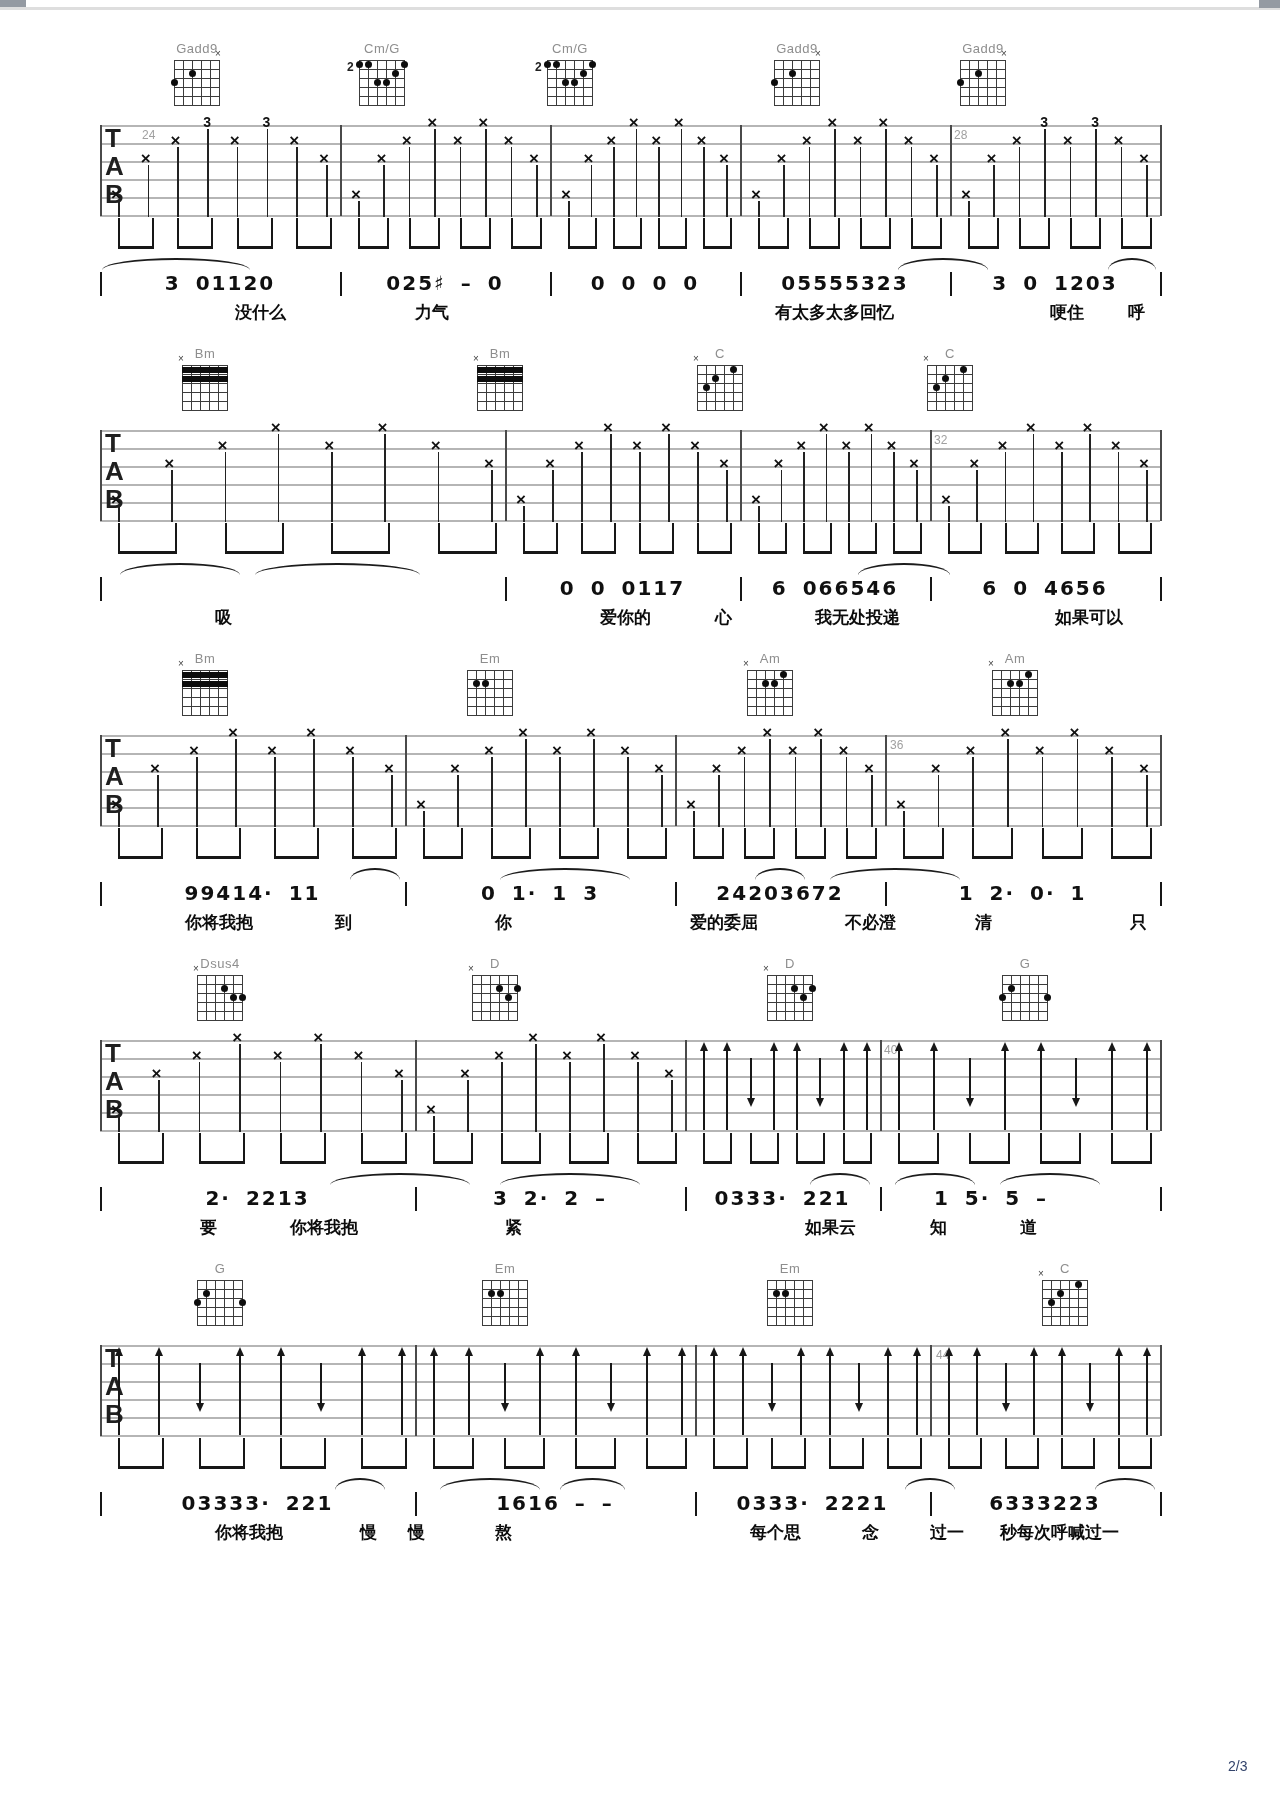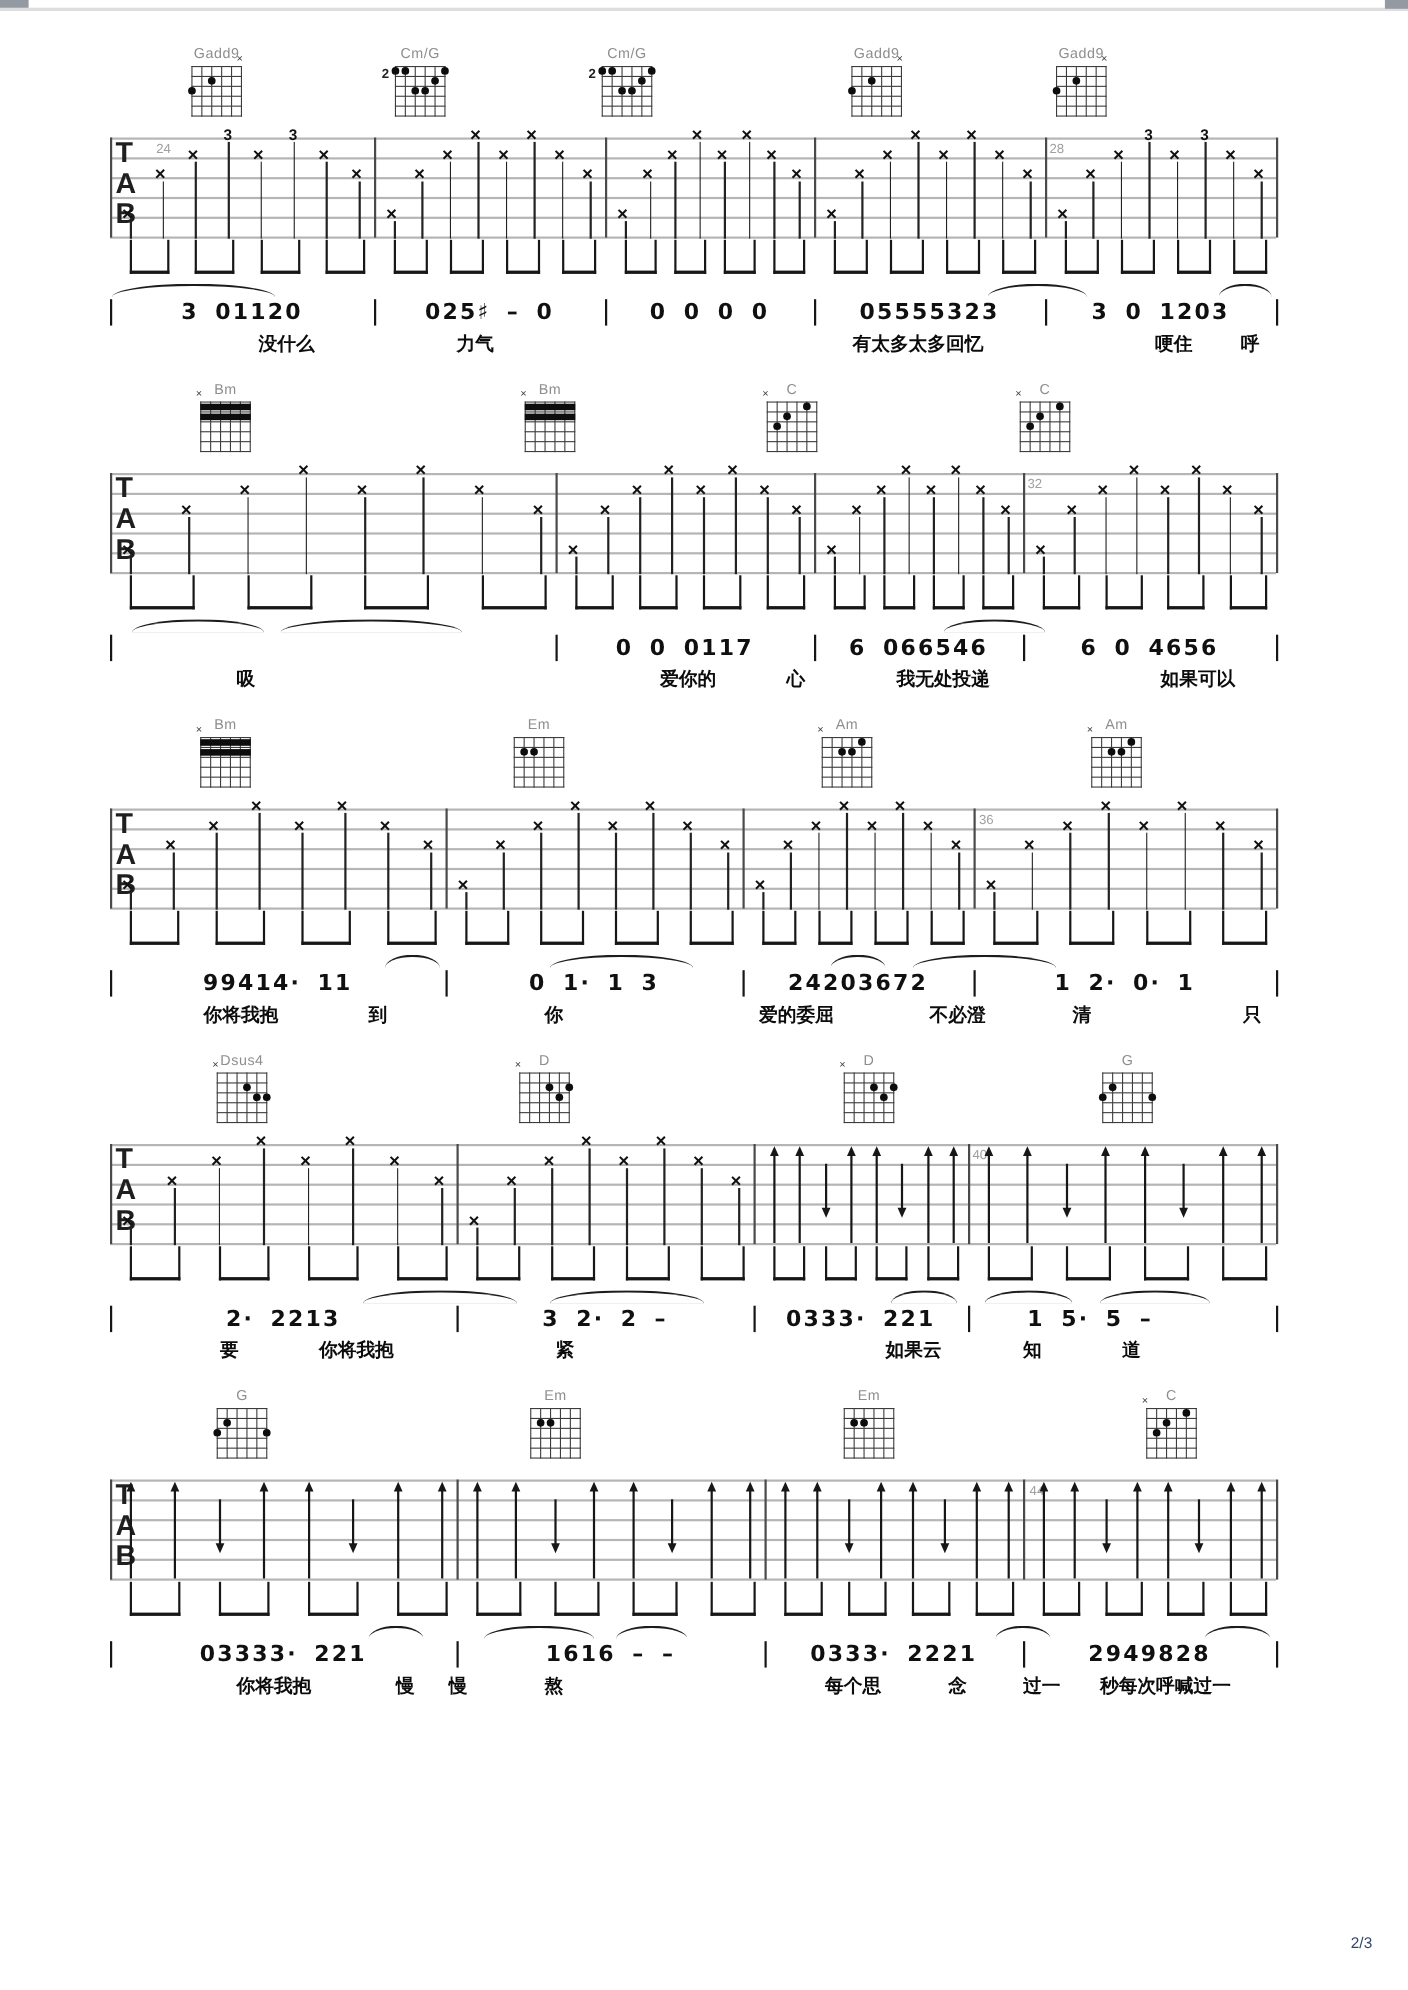--- a/index.html
+++ b/index.html
@@ -1050,21 +1050,21 @@
       <div class="abs astem" style="left: 1089.43px; top: 103px; height: 44px;"></div>
       <div class="abs ahead-down" style="left: 1086.43px; top: 143px;"></div>
       <div class="abs astem" style="left: 1117.71px; top: 95px; height: 80px;"></div>
       <div class="abs ahead-up" style="left: 1114.71px; top: 87px;"></div>
       <div class="abs astem" style="left: 1146px; top: 95px; height: 80px;"></div>
       <div class="abs ahead-up" style="left: 1143px; top: 87px;"></div>
       <div class="abs beam" style="left: 948px; top: 178px; width: 30.2857px; height: 28px;"></div>
       <div class="abs beam" style="left: 1004.57px; top: 178px; width: 30.2857px; height: 28px;"></div>
       <div class="abs beam" style="left: 1061.14px; top: 178px; width: 30.2857px; height: 28px;"></div>
       <div class="abs beam" style="left: 1117.71px; top: 178px; width: 30.2857px; height: 28px;"></div>
-      <div class="abs nummeasure" style="left: 934px; top: 231px; width: 222px;">2949828</div>
+      <div class="abs nummeasure" style="left: 934px; top: 231px; width: 222px;">6333223</div>
       <div class="abs numbar" style="left: 100px; top: 232px; width: 2px; height: 24px;"></div>
       <div class="abs numbar" style="left: 415px; top: 232px; width: 2px; height: 24px;"></div>
       <div class="abs numbar" style="left: 695px; top: 232px; width: 2px; height: 24px;"></div>
       <div class="abs numbar" style="left: 930px; top: 232px; width: 2px; height: 24px;"></div>
       <div class="abs numbar" style="left: 1160px; top: 232px; width: 2px; height: 24px;"></div>
       <div class="abs arc" style="left: 335px; top: 218px; width: 50px; height: 10px;"></div>
       <div class="abs arc" style="left: 440px; top: 218px; width: 100px; height: 10px;"></div>
       <div class="abs arc" style="left: 560px; top: 218px; width: 65px; height: 10px;"></div>
       <div class="abs arc" style="left: 905px; top: 218px; width: 50px; height: 10px;"></div>
       <div class="abs arc" style="left: 1095px; top: 218px; width: 60px; height: 10px;"></div>

